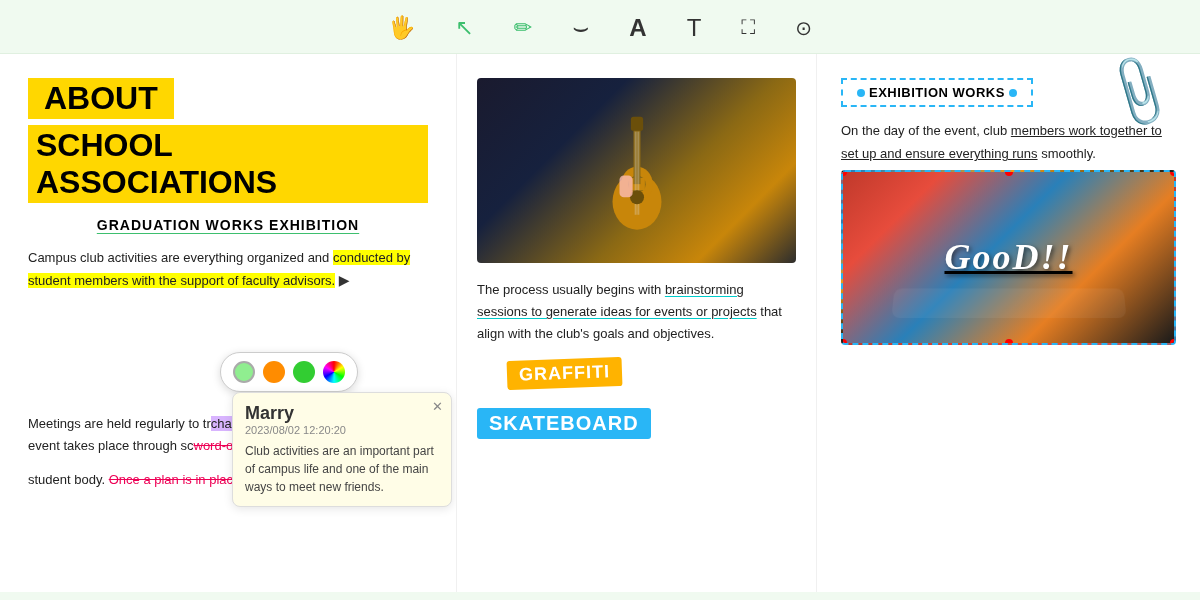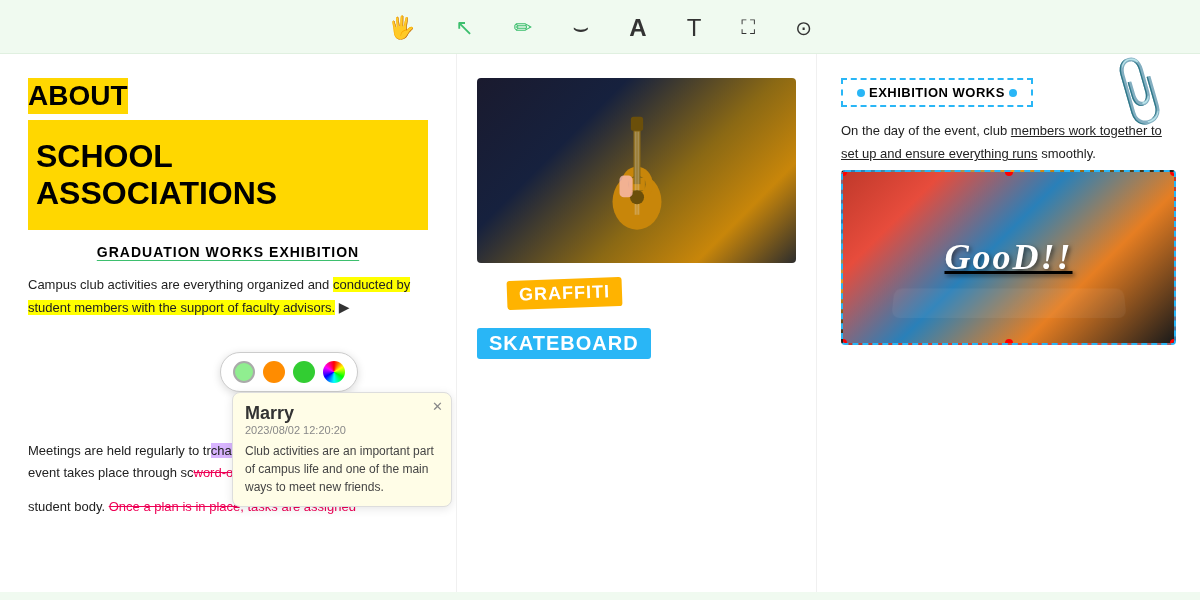--- a/index.html
+++ b/index.html
@@ -40,32 +40,32 @@
     
     .left-col {
       width: 38%;
       padding: 24px 28px;
       position: relative;
       overflow: hidden;
     }
     .about-title {
       display: inline-block;
       background: #FFD700;
-      font-size: 28px;
-      font-weight: 900;
-      padding: 2px 0;
+      font-size: 32px;
+      font-weight: 900;
+      padding: 2px 16px;
       margin-bottom: 6px;
       color: #000;
     }
     .associations-title {
       display: inline-block;
       background: #FFD700;
       font-size: 32px;
       font-weight: 900;
-      padding: 18px 8px;
+      padding: 2px 8px;
       margin-bottom: 14px;
       color: #000;
     }
     .exhibition-heading {
       font-size: 14px;
       font-weight: 900;
       text-align: center;
       letter-spacing: 1px;
       text-decoration: underline;
       text-decoration-color: #3dbf6e;
@@ -351,20 +351,25 @@
         <line x1="45" y1="35" x2="45" y2="130" stroke="#ddd" stroke-width="0.5"></line>
         <line x1="43" y1="35" x2="43" y2="130" stroke="#ddd" stroke-width="0.5"></line>
         <line x1="47" y1="35" x2="47" y2="130" stroke="#ddd" stroke-width="0.5"></line>
 
         <circle cx="45" cy="110" r="8" fill="#6B4F0A"></circle>
 
         <rect x="25" y="85" width="15" height="25" rx="5" fill="#FDBCB4" opacity="0.8"></rect>
       </svg>
     </div>
 
+    <div class="mid-body-text">
+      <p>
+        The process usually begins with <span class="underline-cyan">brainstorming sessions to generate ideas for events or projects</span> that align with the club's goals and objectives.
+      </p>
+    </div>
 
     <div class="tags-area">
       <div class="tag tag-graffiti">GRAFFITI</div>
       <div class="tag tag-skateboard">SKATEBOARD</div>
     </div>
   </div>
 
   <div class="right-col">
     
     <div class="grad-works-badge">

